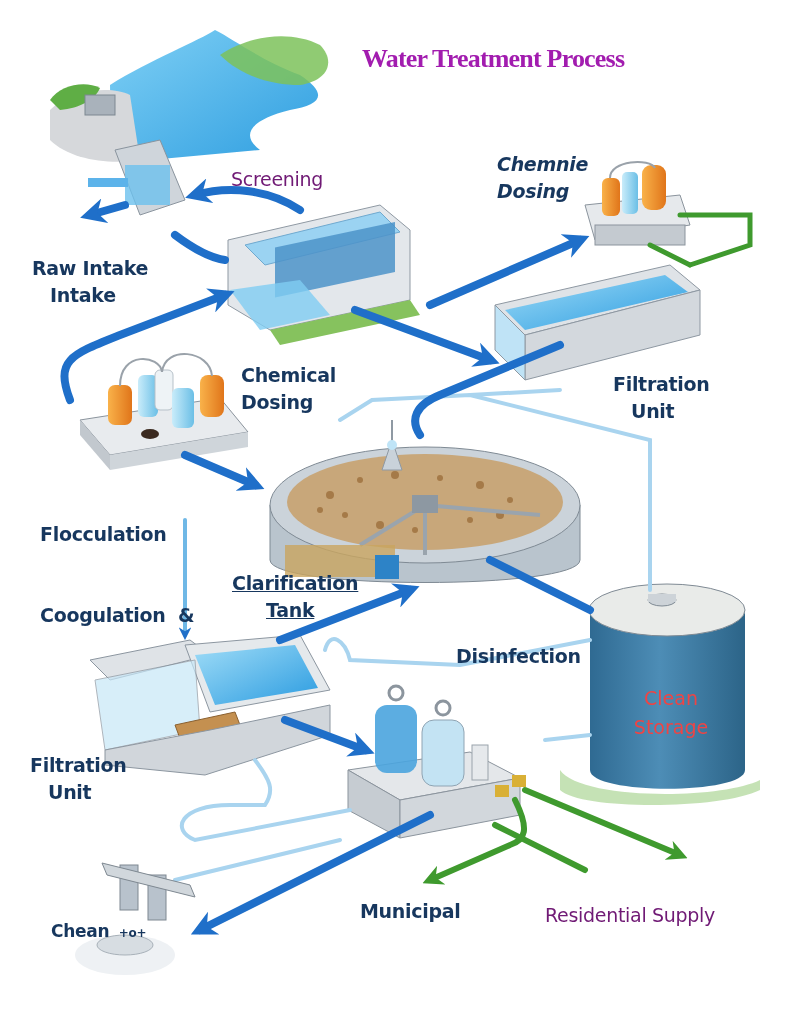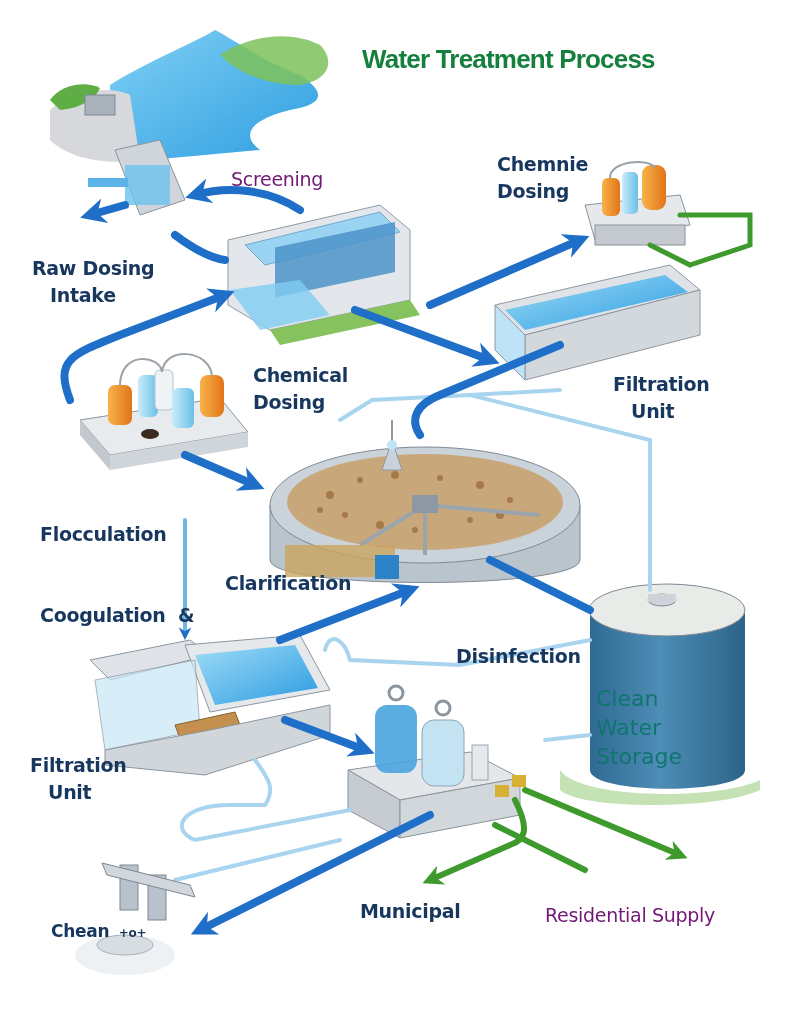--- a/index.html
+++ b/index.html
@@ -2,24 +2,24 @@
 <html><head>
 <meta charset="utf-8">
 <style>
   html, body { margin: 0; padding: 0; background: #ffffff; }
   body { width: 800px; height: 1015px; position: relative; overflow: hidden;
          font-family: "DejaVu Sans", "Liberation Sans", sans-serif; }
   #art { position: absolute; left: 0; top: 0; width: 800px; height: 1015px; }
   .lbl { position: absolute; color: #17375e; font-weight: bold; font-size: 19px; line-height: 27px;
          font-family: "DejaVu Sans", sans-serif; letter-spacing: -0.3px; white-space: nowrap; }
   .lbl.light { font-weight: normal; color: #701a75; }
-  .title { position: absolute; left: 362px; top: 44px; font-size: 26px; font-weight: bold; color: #15803d;
-           font-family: Liberation Sans, sans-serif; letter-spacing: -0.8px; white-space: nowrap; }
-  .tank-text { position: absolute; left: 596px; top: 684px; width: 150px; text-align: left;
-               color: #0f766e; font-size: 22px; line-height: 29px; font-family: "DejaVu Sans", sans-serif; }
+  .title { position: absolute; left: 362px; top: 44px; font-size: 26px; font-weight: bold; color: #a21caf;
+           font-family: Liberation Serif, serif; letter-spacing: -0.8px; white-space: nowrap; }
+  .tank-text { position: absolute; left: 596px; top: 684px; width: 150px; text-align: center;
+               color: #ef4444; font-size: 19px; line-height: 29px; font-family: "DejaVu Sans", sans-serif; }
 </style>
 </head>
 <body>
 
 <svg id="art" viewBox="0 0 800 1015" xmlns="http://www.w3.org/2000/svg">
   <defs>
     <linearGradient id="river" x1="0" y1="0" x2="1" y2="1">
       <stop offset="0" stop-color="#7fd0f5"></stop>
         <stop offset="1" stop-color="#2f9ee0"></stop>
     </linearGradient>
@@ -199,53 +199,53 @@
     <rect x="148" y="875" width="18" height="45" fill="#b8c2cc" stroke="#7e8891"></rect>
     <polygon points="102,863 190,885 195,897 107,875" fill="#d1d7dc" stroke="#7e8891"></polygon>
   </g>
 </svg>
 
 <div class="title">Water Treatment Process</div>
 
 <div class="lbl light" style="left:231px; top:166px;">Screening</div>
 
 <div class="lbl" style="left:32px; top:255px;">
-  <div>Raw Dosing</div>
+  <div>Raw Intake</div>
   <div style="padding-left:18px;">Intake</div>
 </div>
 
-<div class="lbl" style="left:497px; top:151px;">
+<div class="lbl" style="left:497px; top:151px;font-style:italic;">
   <div>Chemnie</div>
   <div>Dosing</div>
 </div>
 
-<div class="lbl" style="left:241px; top:362px;margin-left:12px;">
+<div class="lbl" style="left:241px; top:362px;">
   <div>Chemical</div>
   <div>Dosing</div>
 </div>
 
 <div class="lbl" style="left:613px; top:371px;">
   <div>Filtration</div>
   <div style="padding-left:18px;">Unit</div>
 </div>
 
 <div class="lbl" style="left:40px; top:467px; white-space:pre;">
   <div>Flocculation</div>
   <div>Coogulation  &amp;</div>
 </div>
 
-<div class="lbl" style="left:225px; top:570px;">
+<div class="lbl" style="left:232px; top:570px;text-decoration:underline;">
   <div>Clarification</div>
+  <div style="padding-left:34px;">Tank</div>
 </div>
 
 <div class="lbl" style="left:456px; top:643px;">Disinfection</div>
 
 <div class="tank-text">
   <div>Clean</div>
-  <div>Water</div>
   <div>Storage</div>
 </div>
 
 <div class="lbl" style="left:30px; top:752px;">
   <div>Filtration</div>
   <div style="padding-left:18px;">Unit</div>
 </div>
 
 <div class="lbl" style="left:360px; top:898px;">Municipal</div>
 

